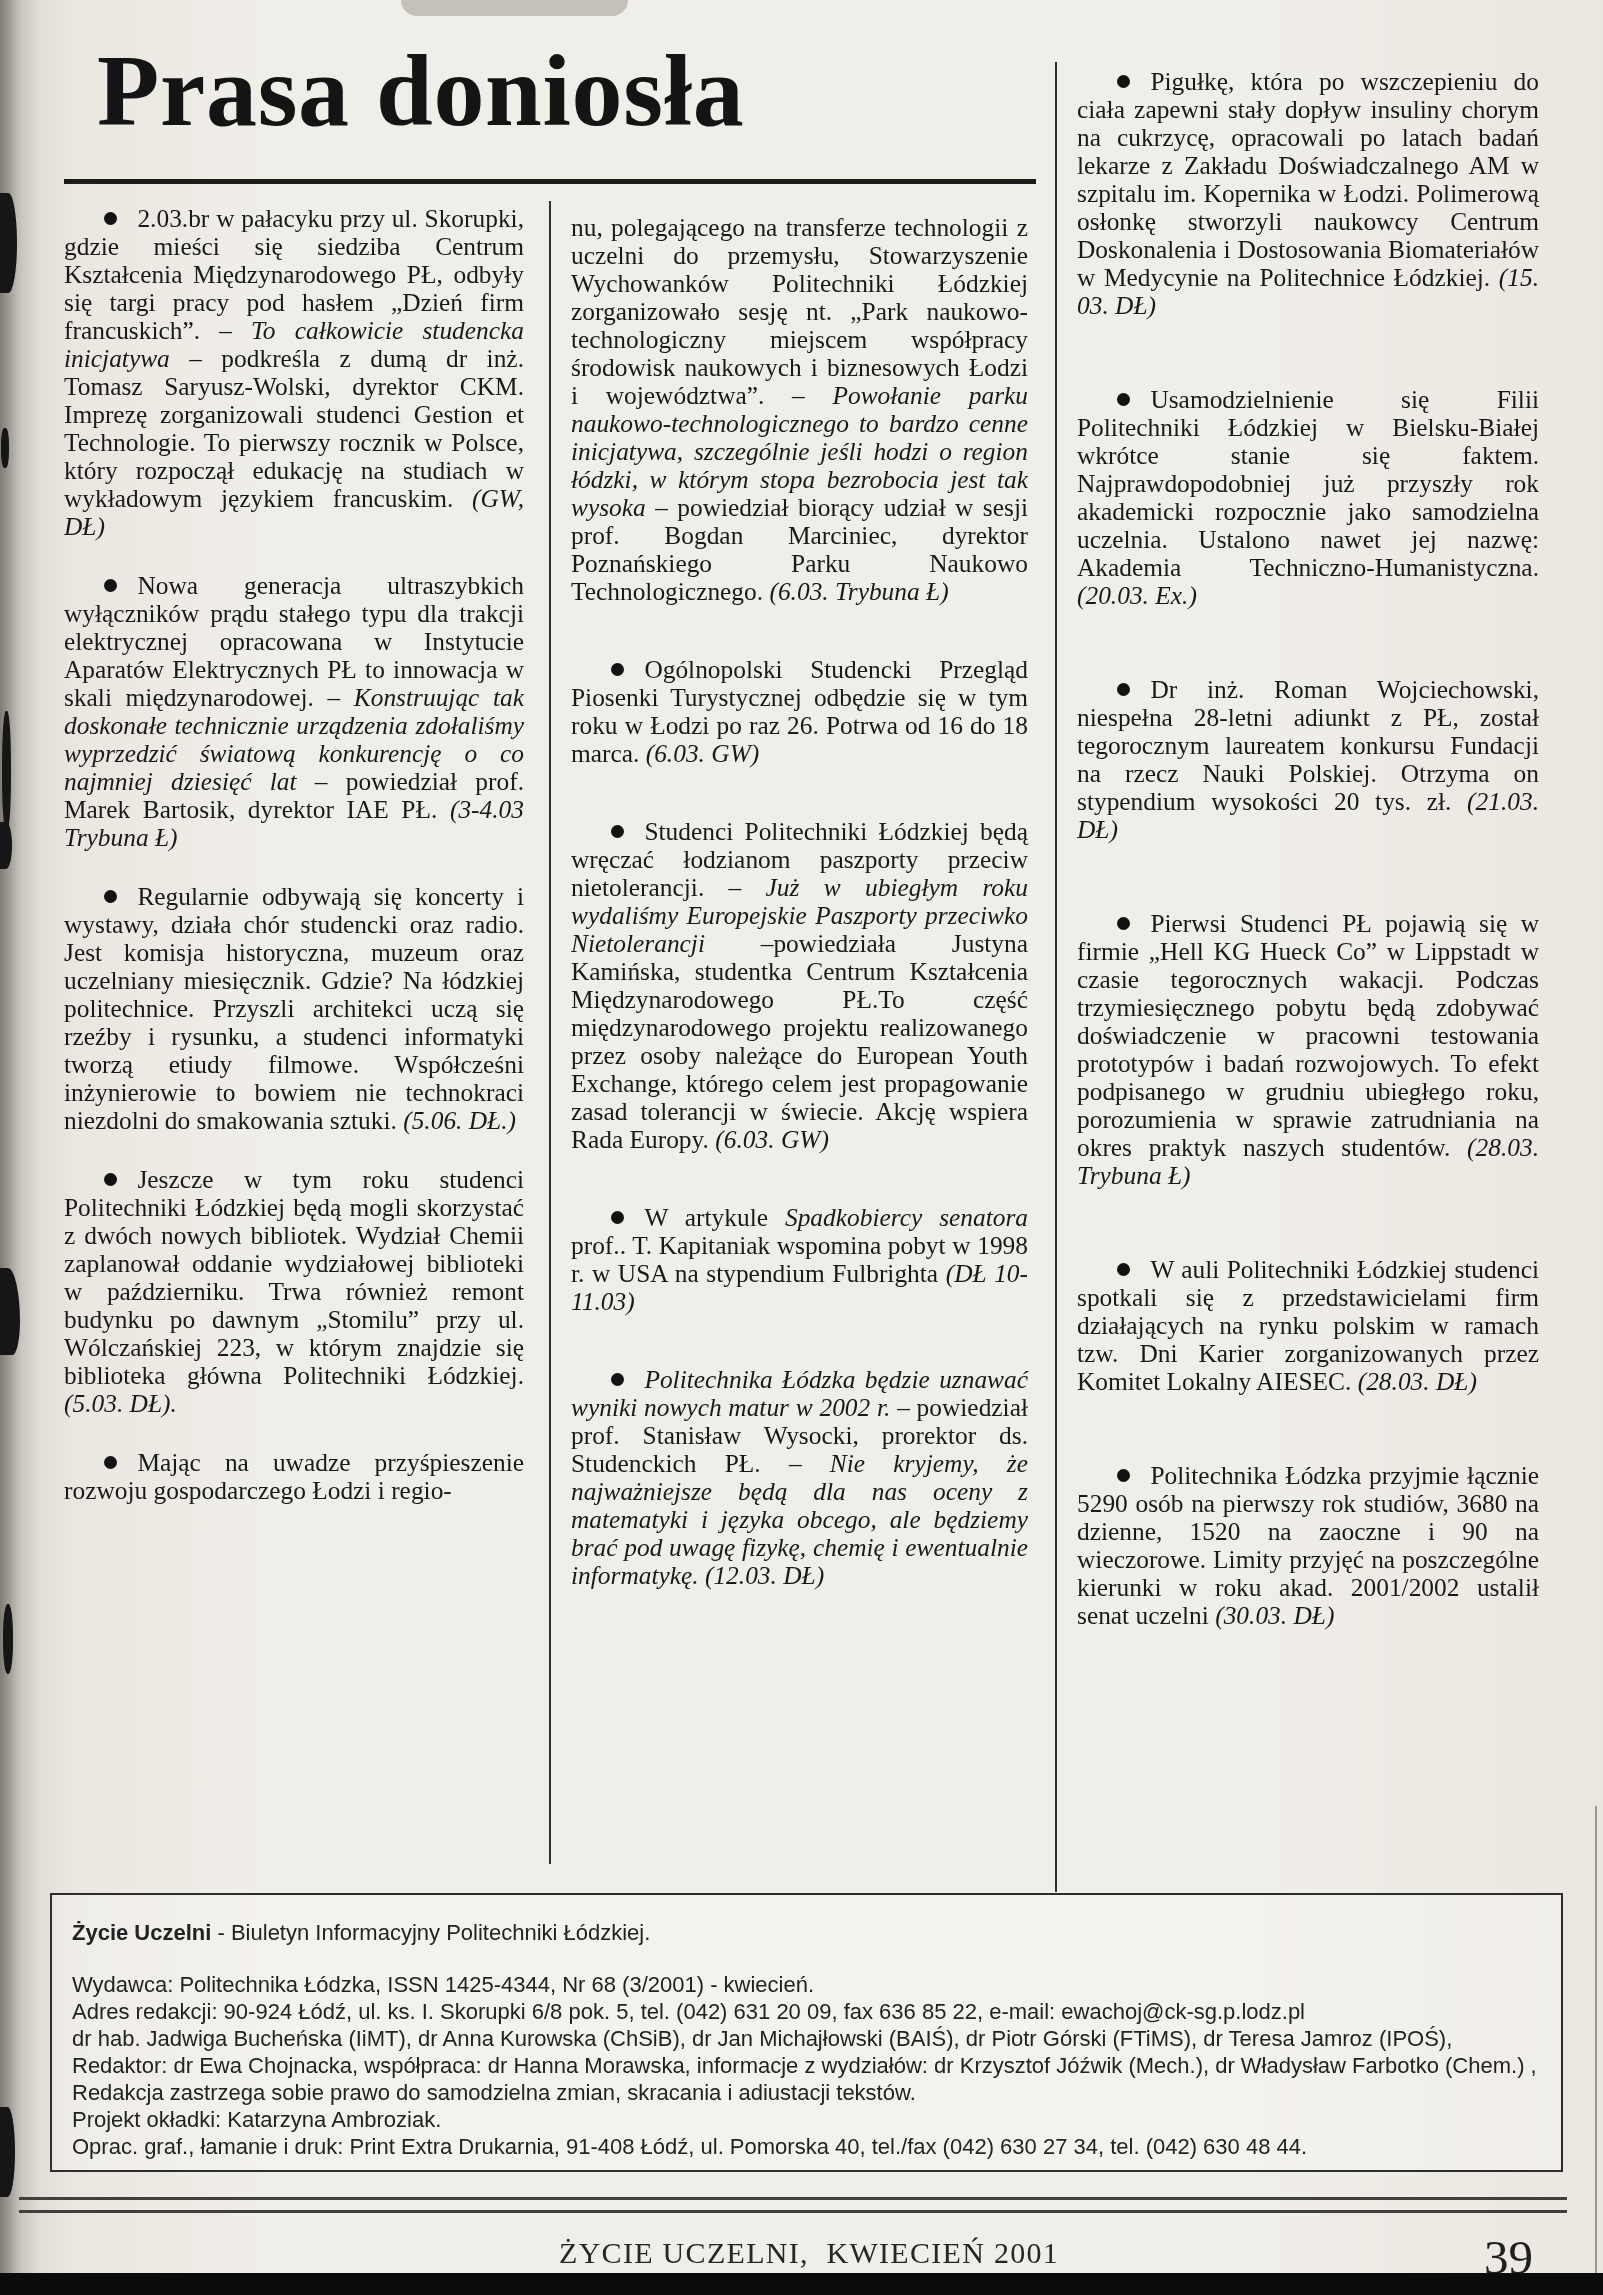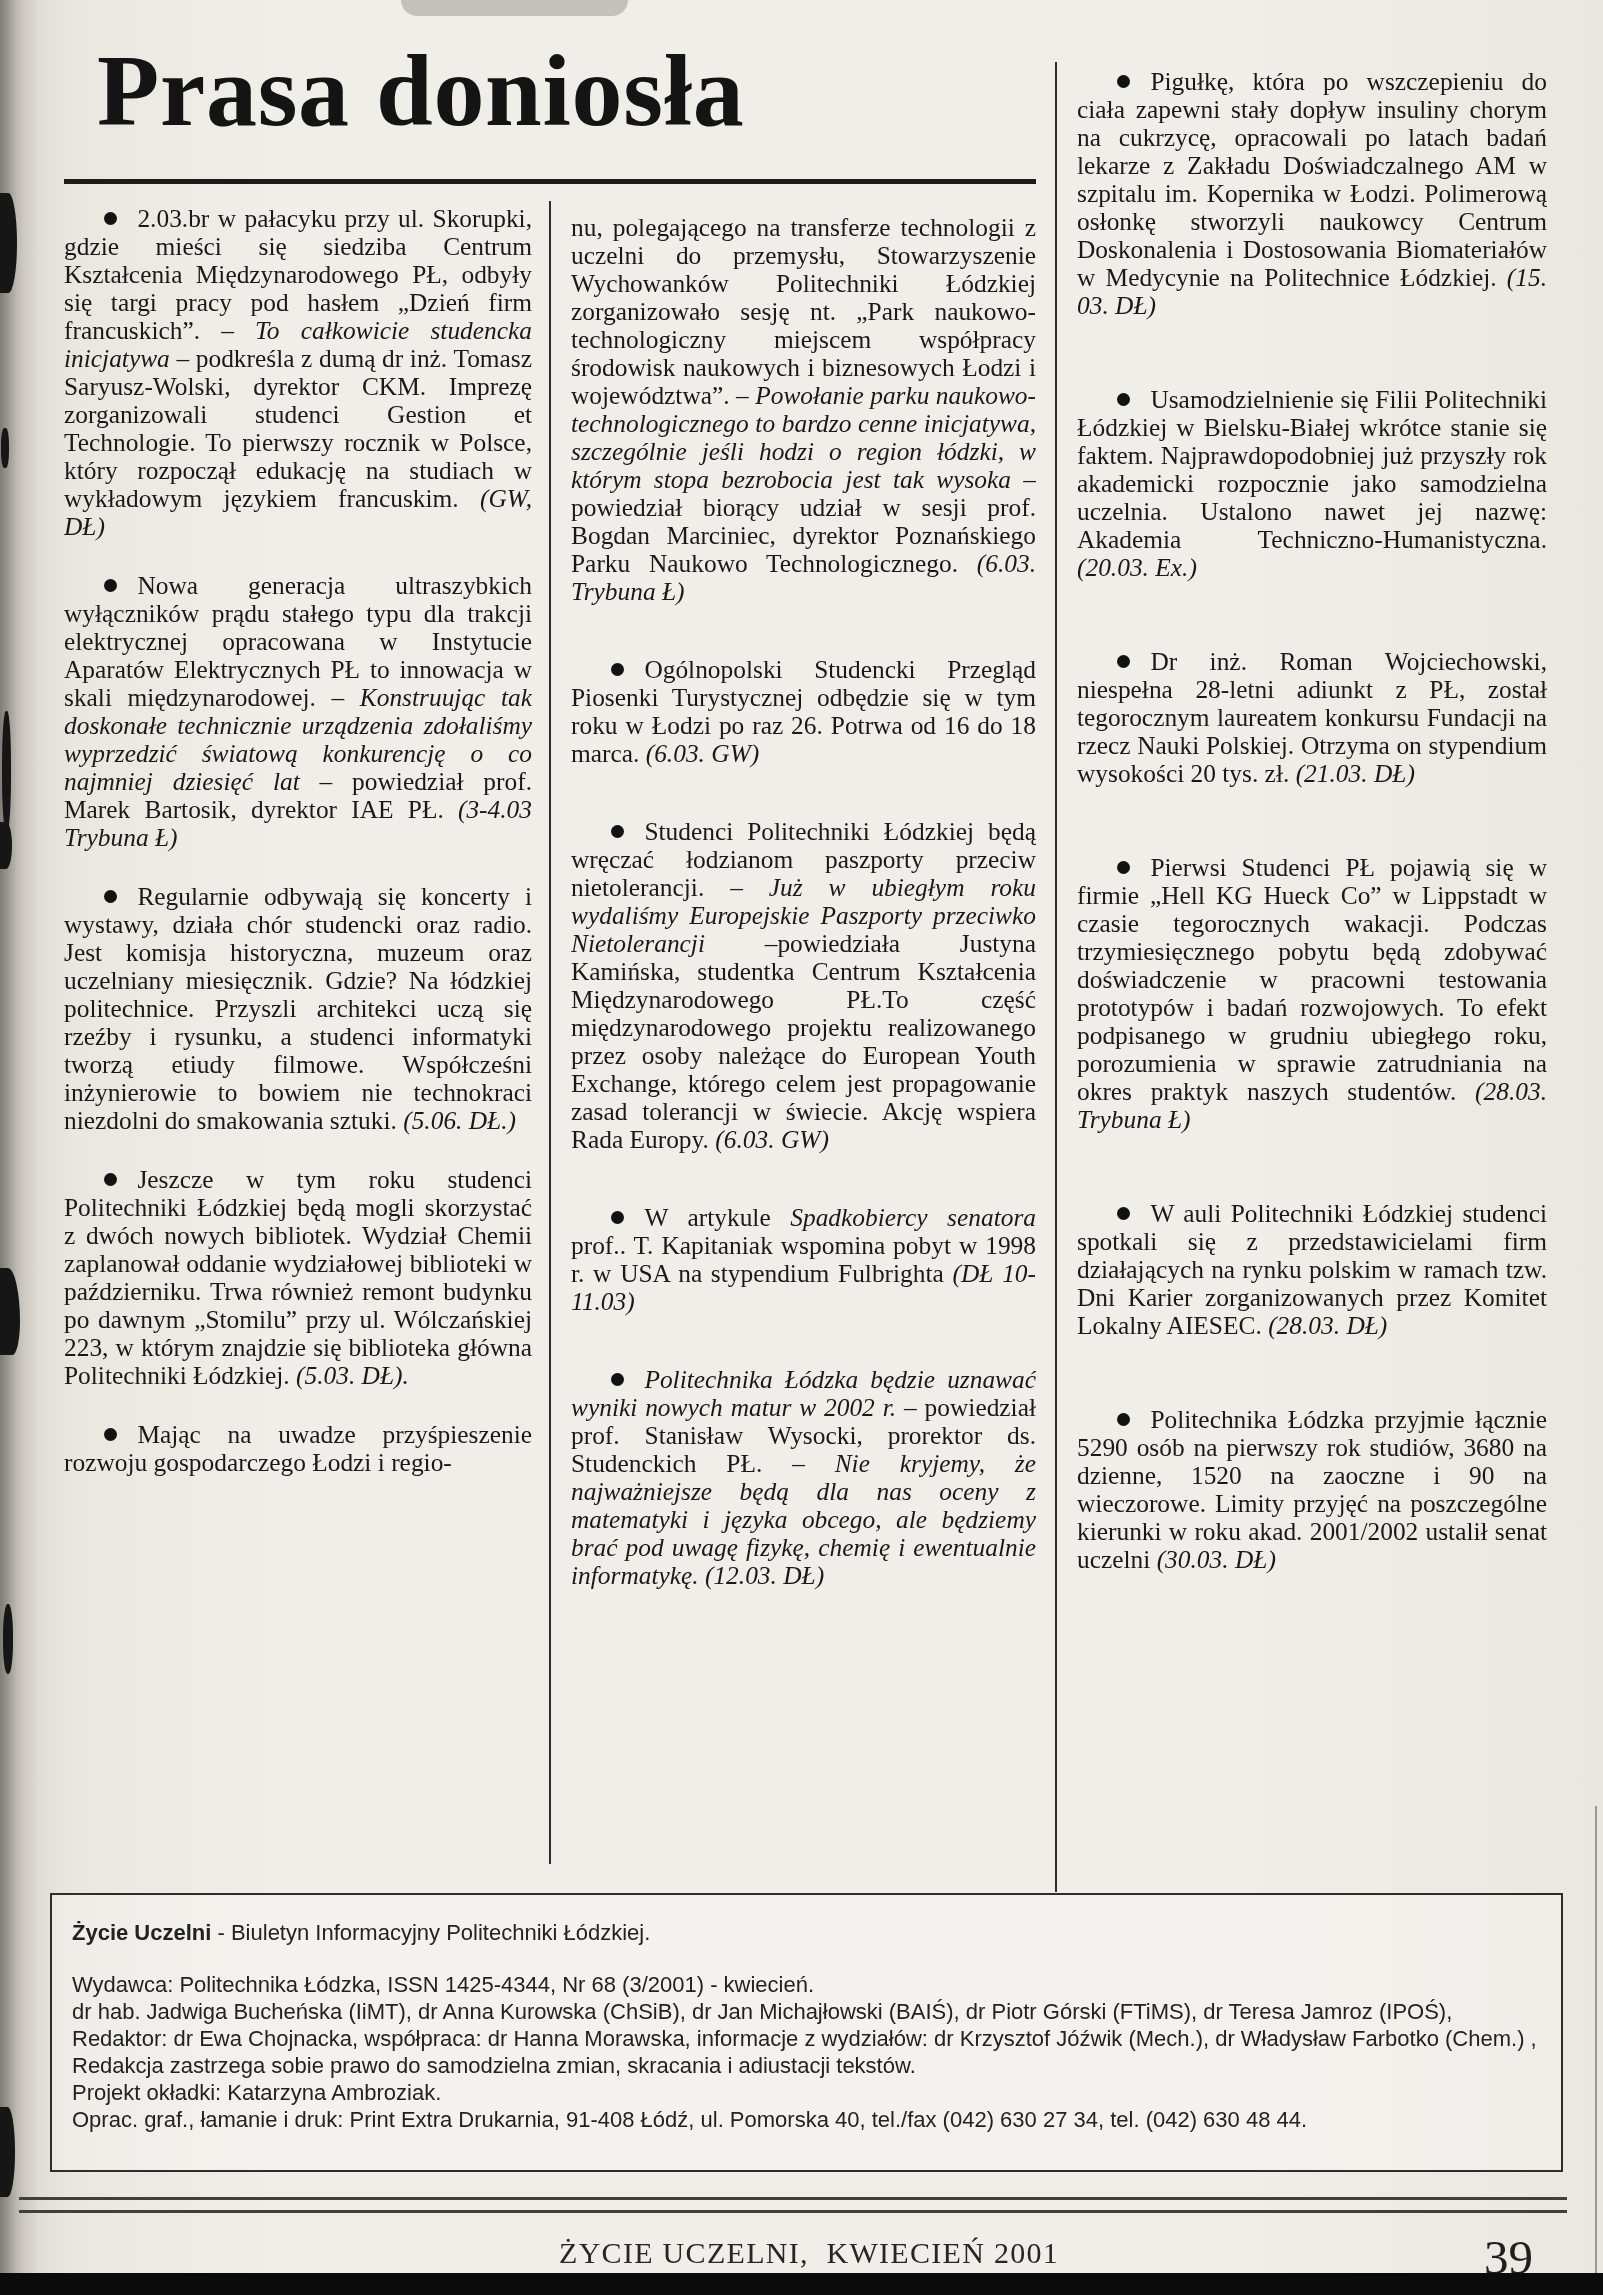--- a/index.html
+++ b/index.html
@@ -13,21 +13,21 @@
   .page-title{
     left:64px;top:32px;font-size:102px;font-weight:bold;color:#141414;
     letter-spacing:0.7px;white-space:nowrap;margin-left:33px;
   }
   .title-rule{left:64px;top:179px;width:972px;height:5.4px;background:#1c1c1c;}
   
   .col{position:absolute;text-align:justify;font-size:25.4px;line-height:28px;color:#191919;}
   .col-1{left:64px;top:204px;width:468px;height:1679px;overflow:hidden;}
   .col-2{left:571px;top:213px;width:465px;height:1673px;overflow:hidden;}
   .col-3{left:1077px;top:67px;width:470px;height:1820px;overflow:hidden;}
-  .para{margin:0 0 31px 0;text-indent:40px;}
+  .para{margin:0 8px 31px 0;text-indent:40px;}
   .col-2 .para{margin-bottom:50px;}
   .col-3 .para{margin-bottom:66px;}
   .para.no-indent{text-indent:0;}
   .para em{font-style:italic;}
   .bullet{
     display:inline-block;width:13.4px;height:13.4px;border-radius:50%;
     background:#121212;margin-right:20px;transform:translateY(-2px);
   }
   .vrule{position:absolute;width:2px;background:#2e2e2c;}
   .vrule-1{left:549px;top:201px;height:1663px;}
@@ -107,20 +107,21 @@
     <div class="para"><span class="bullet"></span><span>Dr inż. Roman Wojciechowski, niespełna 28-letni adiunkt z PŁ, został tegorocznym laureatem konkursu Fundacji na rzecz Nauki Polskiej. Otrzyma on stypendium wysokości 20 tys. zł. </span><em>(21.03. DŁ)</em></div>
     <div class="para"><span class="bullet"></span><span>Pierwsi Studenci PŁ pojawią się w firmie „Hell KG Hueck Co” w Lippstadt w czasie tegorocznych wakacji. Podczas trzymiesięcznego pobytu będą zdobywać doświadczenie w pracowni testowania prototypów i badań rozwojowych. To efekt podpisanego w grudniu ubiegłego roku, porozumienia w sprawie zatrudniania na okres praktyk naszych studentów. </span><em>(28.03. Trybuna Ł)</em></div>
     <div class="para"><span class="bullet"></span><span>W auli Politechniki Łódzkiej studenci spotkali się z przedstawicielami firm działających na rynku polskim w ramach tzw. Dni Karier zorganizowanych przez Komitet Lokalny AIESEC. </span><em>(28.03. DŁ)</em></div>
     <div class="para"><span class="bullet"></span><span>Politechnika Łódzka przyjmie łącznie 5290 osób na pierwszy rok studiów, 3680 na dzienne, 1520 na zaoczne i 90 na wieczorowe. Limity przyjęć na poszczególne kierunki w roku akad. 2001/2002 ustalił senat uczelni </span><em>(30.03. DŁ)</em></div>
   </div>
 
 <div class="abs imprint">
   <div class="imprint-header"><b>Życie Uczelni</b><span> - Biuletyn Informacyjny Politechniki Łódzkiej.</span></div>
   <div>
       <div class="imprint-line">Wydawca: Politechnika Łódzka, ISSN 1425-4344, Nr 68 (3/2001) - kwiecień.</div>
+      <div class="imprint-line">Adres redakcji: 90-924 Łódź, ul. ks. I. Skorupki 6/8 pok. 5, tel. (042) 631 20 09, fax 636 85 22, e-mail: ewachoj@ck-sg.p.lodz.pl</div>
       <div class="imprint-line">dr hab. Jadwiga Bucheńska (IiMT), dr Anna Kurowska (ChSiB), dr Jan Michajłowski (BAIŚ), dr Piotr Górski (FTiMS), dr Teresa Jamroz (IPOŚ),</div>
       <div class="imprint-line">Redaktor: dr Ewa Chojnacka, współpraca: dr Hanna Morawska, informacje z wydziałów: dr Krzysztof Jóźwik (Mech.), dr Władysław Farbotko (Chem.) ,</div>
       <div class="imprint-line">Redakcja zastrzega sobie prawo do samodzielna zmian, skracania i adiustacji tekstów.</div>
       <div class="imprint-line">Projekt okładki: Katarzyna Ambroziak.</div>
       <div class="imprint-line">Oprac. graf., łamanie i druk: Print Extra Drukarnia, 91-408 Łódź, ul. Pomorska 40, tel./fax (042) 630 27 34, tel. (042) 630 48 44.</div>
     </div>
 </div>
 
 <div class="abs footer-rule r1"></div>
 <div class="abs footer-rule r2"></div>

